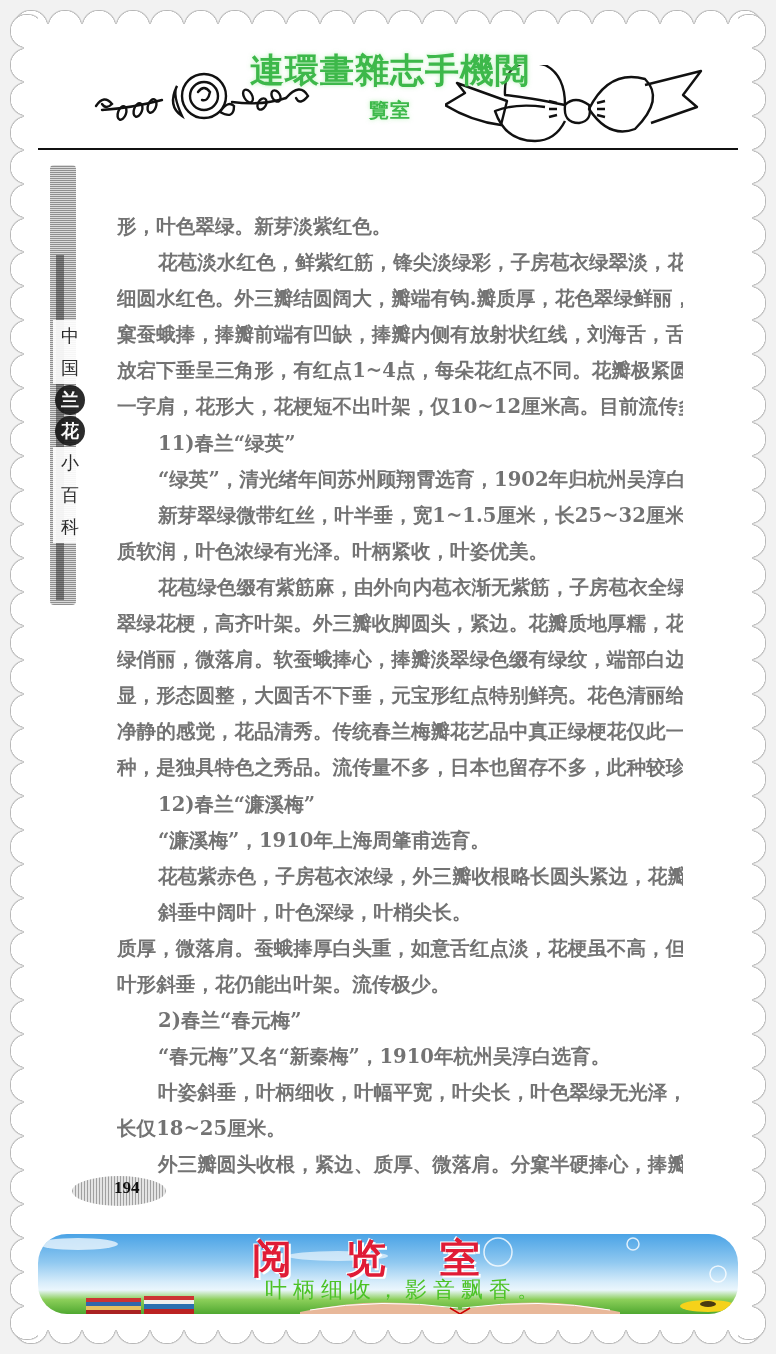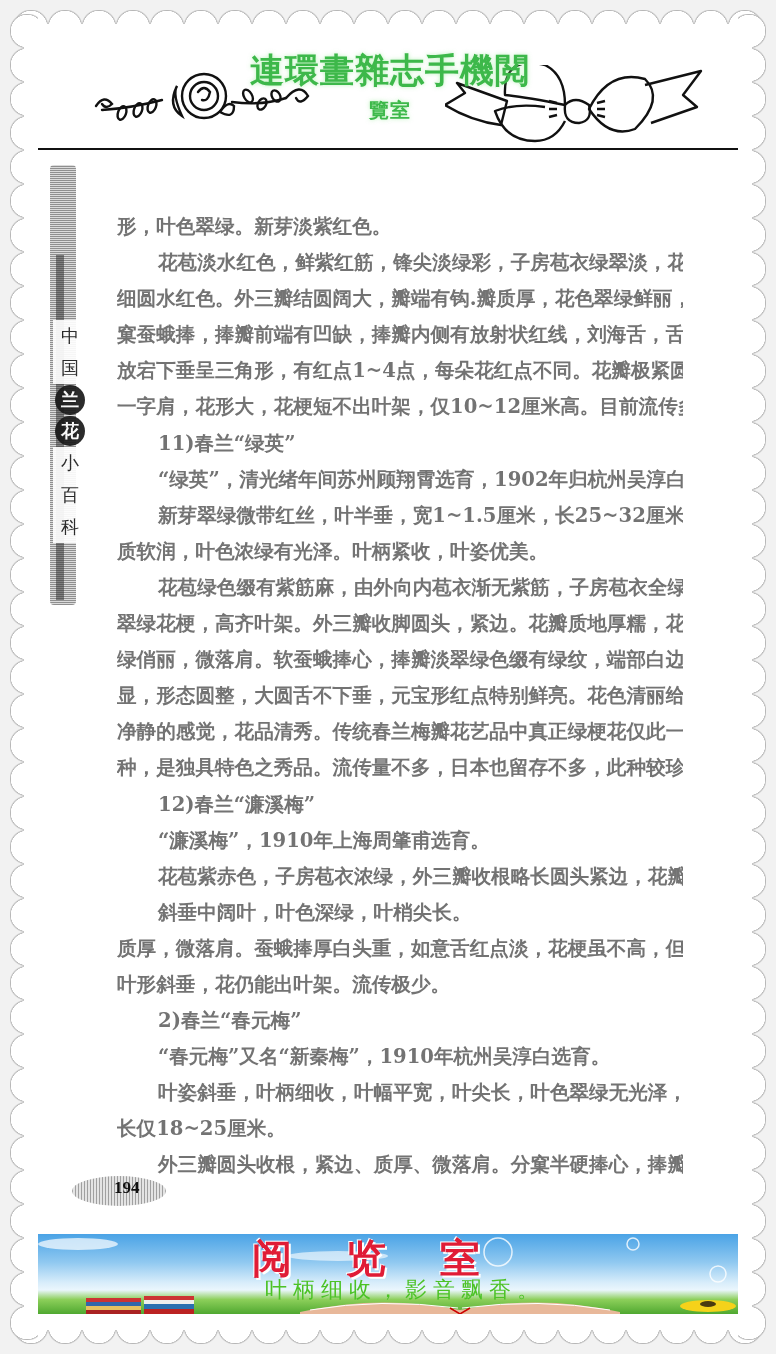--- a/index.html
+++ b/index.html
@@ -88,20 +88,21 @@
   }
   .page-number .num {
     position: absolute; left: 30px; top: 4px; font-size: 17px; font-weight: bold; color: #111;
     font-family: "Liberation Serif", serif;
     margin-left: 12px;
   }
 
   .banner {
     position: absolute; left: 38px; top: 1234px; width: 700px; height: 80px; overflow: hidden;
     background: linear-gradient(180deg, #4aa3e6 0%, #8fc8f0 35%, #d6ecfa 60%, #eaf6fd 70%, #8ccf5a 82%, #4fa830 100%);
+    border-radius: 29px;
   }
   .banner-title {
     position: absolute; left: 130px; top: 2px; width: 450px; text-align: center;
     color: #e01c36; font-family: "DejaVu Sans", sans-serif; font-weight: bold; font-size: 40px; line-height: 44px;
     letter-spacing: 54px; text-shadow: 2px 2px 0 #fff, -1px -1px 0 #fff;
   }
   .banner-sub {
     position: absolute; left: 132px; top: 44px; width: 470px; text-align: center;
     color: #4cc226; font-family: "DejaVu Sans", sans-serif; font-size: 22px; line-height: 24px; letter-spacing: 6px;
   }

